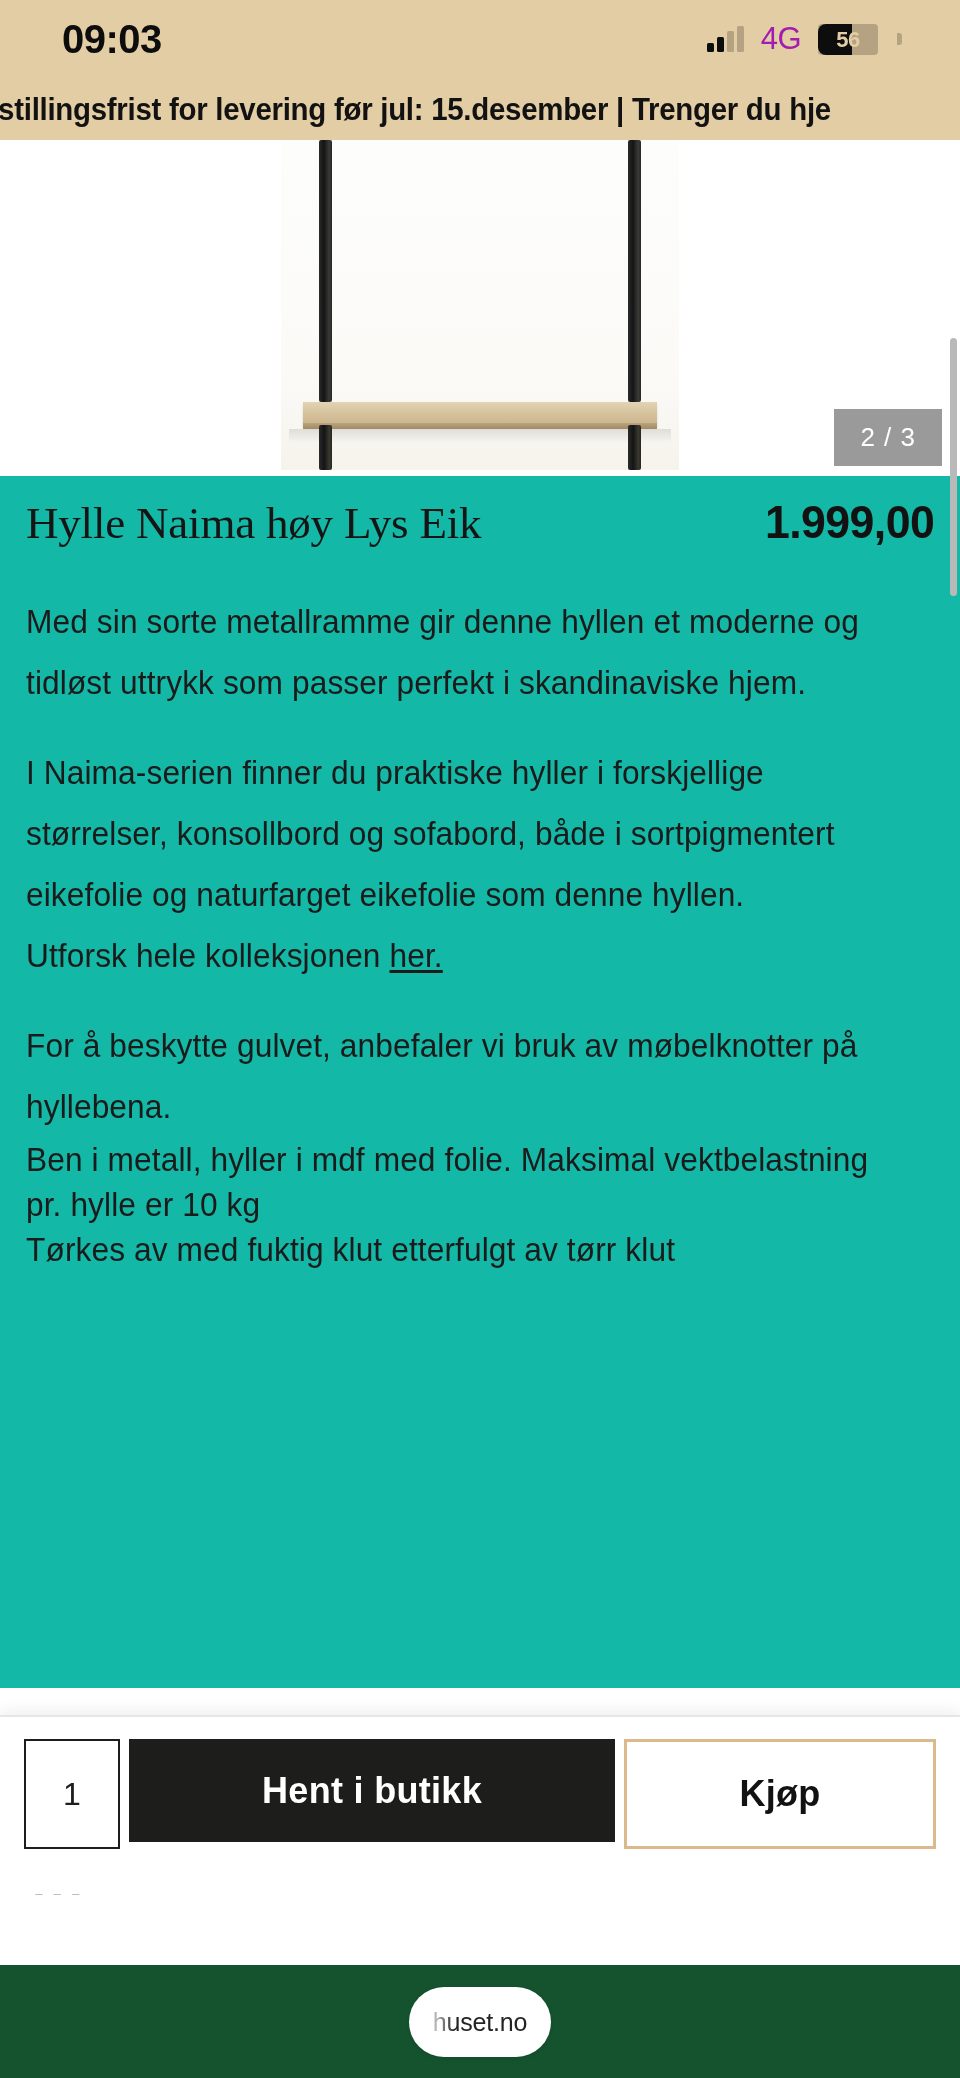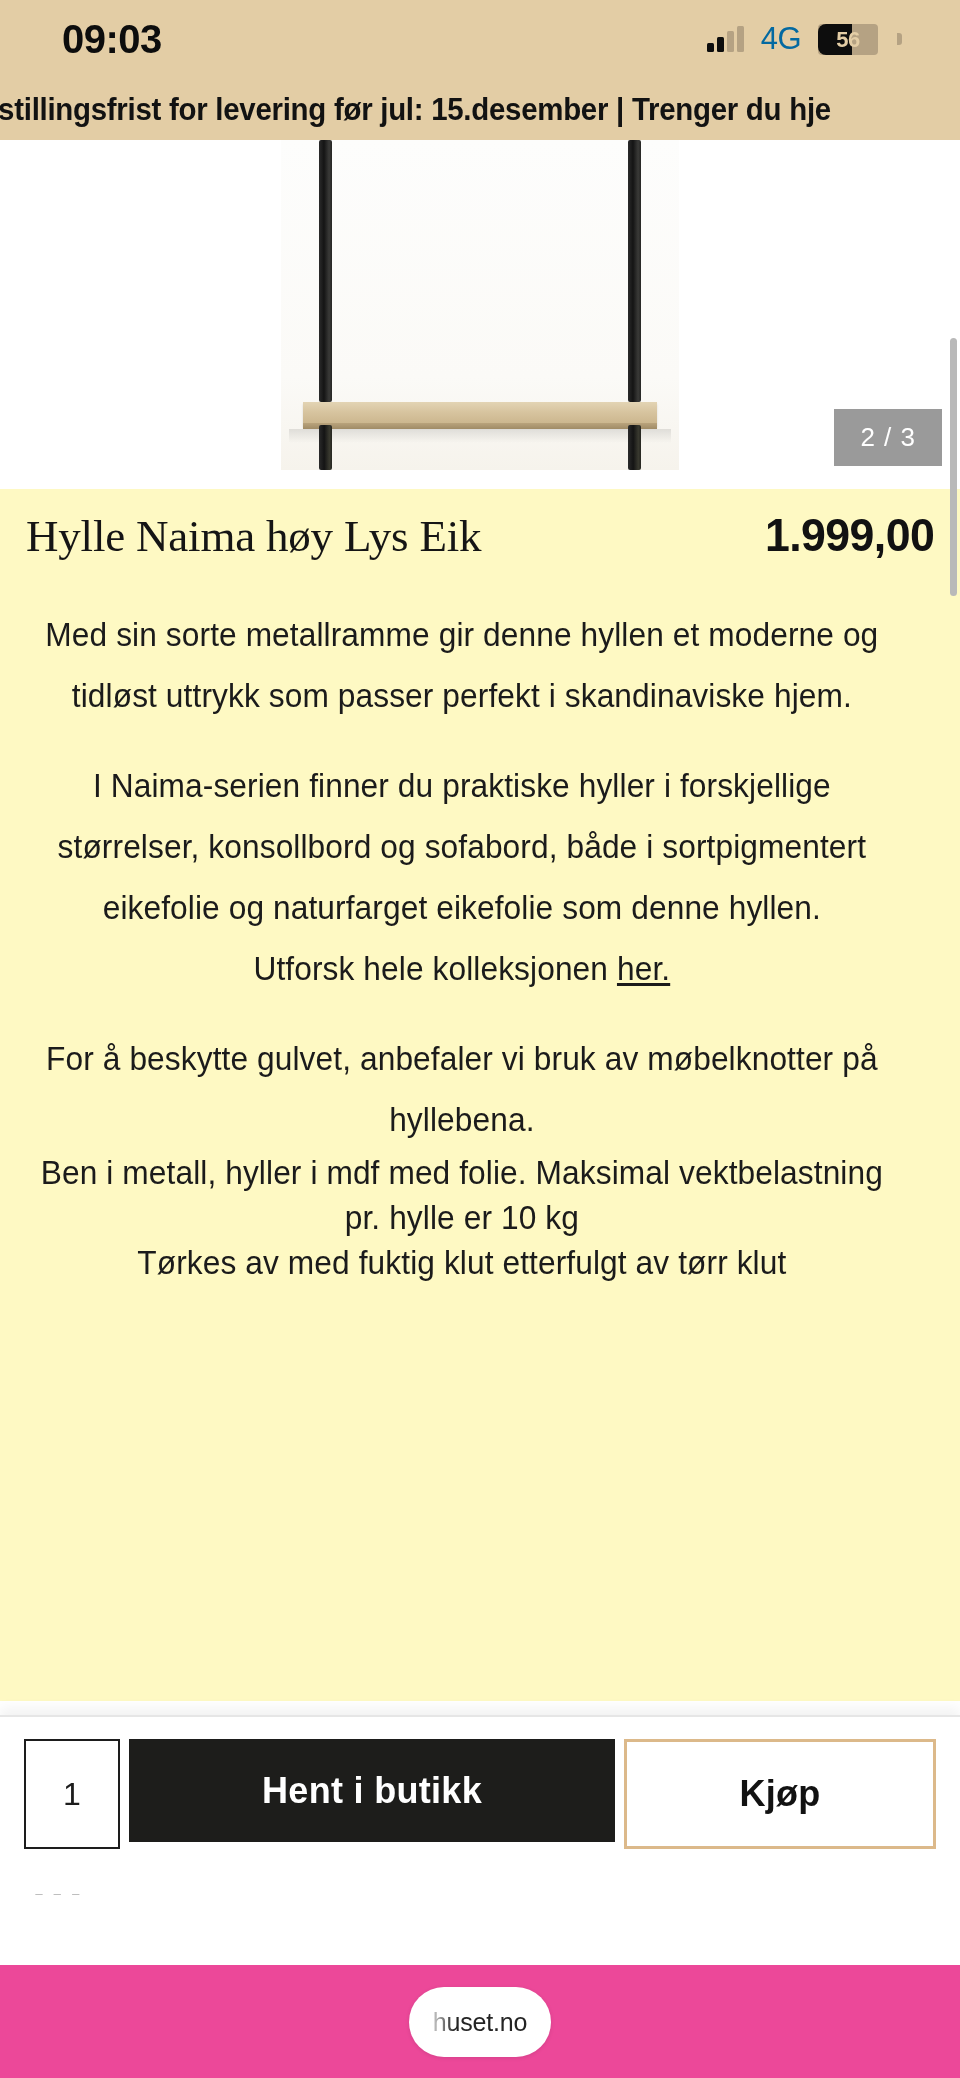--- a/index.html
+++ b/index.html
@@ -31,21 +31,21 @@
     color:#0d0d0d; letter-spacing:-0.5px;
     font-family:"Liberation Sans", sans-serif;
   }
   .status-right { display:flex; align-items:center; gap:17px; }
   .signal { display:flex; align-items:flex-end; gap:3px; height:26px; }
   .signal i { display:block; width:7px; background:#0d0d0d; border-radius:1.5px; }
   .signal i:nth-child(1){ height:9px; }
   .signal i:nth-child(2){ height:15px; }
   .signal i:nth-child(3){ height:21px; background:#b5a283; }
   .signal i:nth-child(4){ height:26px; background:#b5a283; }
-  .net-label { font-size:31px; font-weight:500; color:#0369a1; letter-spacing:-0.5px; }
+  .net-label { font-size:31px; font-weight:500; color:#a21caf; letter-spacing:-0.5px; }
   .battery {
     position:relative; width:60px; height:31px;
     border-radius:4px; background:#b5a283;
     display:flex; align-items:center;
     overflow:hidden;
   }
   .battery .fill {
     position:absolute; left:0; top:0;
     height:100%; width:56%;
     background:#0d0d0d; border-radius:8px 0 0 8px;
@@ -125,26 +125,25 @@
   .counter-badge {
     position:absolute; right:18px; bottom:4px;
     background:#9a9a9a; color:#ffffff;
     font-size:26px; letter-spacing:1px;
     padding:13px 26px;
     display:flex; align-items:center; justify-content:center;
   }
 
   
   .content {
-    position:absolute; top:489px; left:0;
+    position:absolute; top:476px; left:0;
     width:960px; height:1212px;
-    background:#fef9c3;
+    background:#14b8a6;
     padding:0 26px;
     overflow:hidden;
-    text-align:center;
   }
   .title-row {
     display:flex; align-items:baseline;
     justify-content:space-between;
     padding-top:18px;
   }
   .product-title {
     font-family:"Liberation Serif","DejaVu Serif",serif;
     font-size:45px; font-weight:400; color:#151515;
     letter-spacing:-0.2px;
@@ -223,21 +222,21 @@
     margin-top:28px; padding-left:10px;
     font-family:"Liberation Sans Narrow","Liberation Sans",sans-serif;
     font-size:30px; color:#3d3d3d;
     overflow:hidden; height:18px;
   }
 
   
   .browser-chrome {
     position:absolute; left:0; bottom:0;
     width:960px; height:113px;
-    background:#ec4899;
+    background:#14532d;
   }
   .url-pill {
     position:absolute; left:50%; top:22px;
     transform:translateX(-50%);
     width:142px; height:70px;
     background:#ffffff; border-radius:36px;
     box-shadow:0 1px 4px rgba(0,0,0,0.10);
     display:flex; align-items:center; justify-content:center;
     overflow:hidden;
   }

